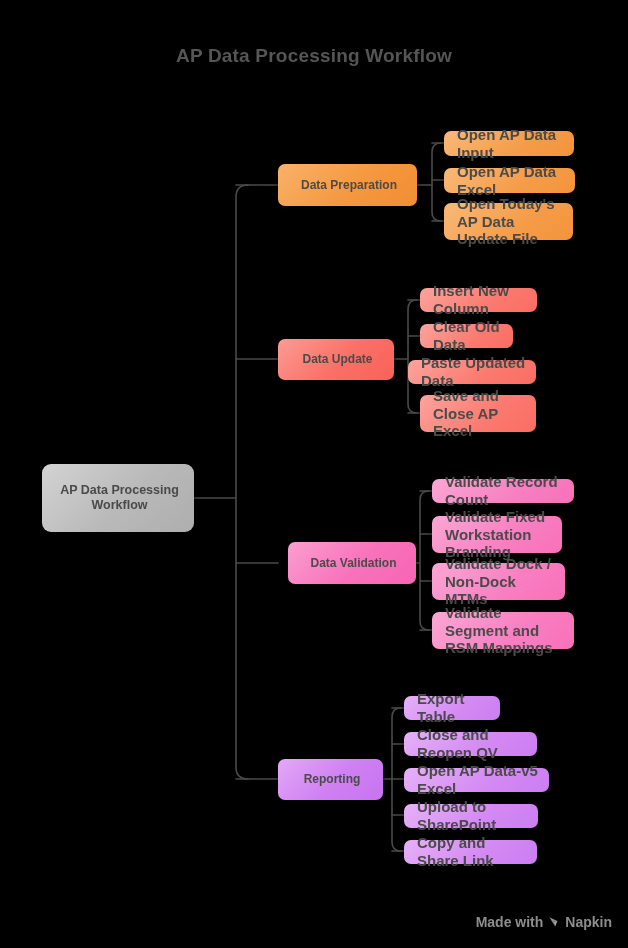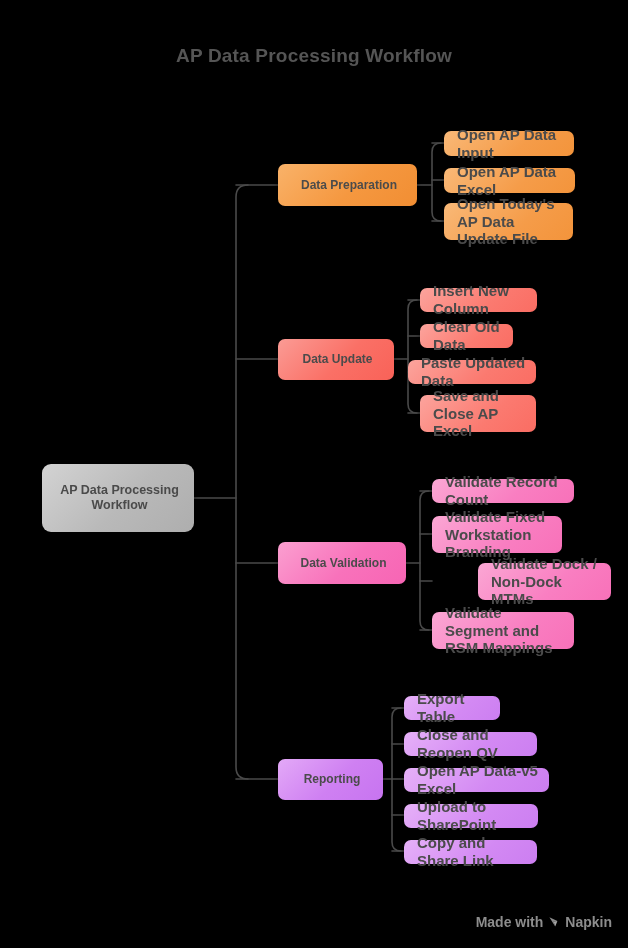--- a/index.html
+++ b/index.html
@@ -196,30 +196,30 @@
   <div class="node leaf pal-red" style="left:420px; top:324px; width:93px; height:24px;">
     <span>Clear Old Data</span>
   </div>
   <div class="node leaf pal-red" style="left:408px; top:360px; width:128px; height:24px;">
     <span>Paste Updated Data</span>
   </div>
   <div class="node leaf pal-red" style="left:420px; top:395px; width:116px; height:37px;">
     <span>Save and Close AP Excel</span>
   </div>
 
-  <div class="node branch pal-pink" style="left:278px; top:542px; width:128px; height:42px;">
+  <div class="node branch pal-pink" style="left:288px; top:542px; width:128px; height:42px;">
     <span>Data Validation</span>
   </div>
   <div class="node leaf pal-pink" style="left:432px; top:479px; width:142px; height:24px;">
     <span>Validate Record Count</span>
   </div>
   <div class="node leaf pal-pink" style="left:432px; top:516px; width:130px; height:37px;">
     <span>Validate Fixed Workstation Branding</span>
   </div>
-  <div class="node leaf pal-pink" style="left:432px; top:563px; width:133px; height:37px;margin-left:46px;">
+  <div class="node leaf pal-pink" style="left:432px; top:563px; width:133px; height:37px;">
     <span>Validate Dock / Non-Dock MTMs</span>
   </div>
   <div class="node leaf pal-pink" style="left:432px; top:612px; width:142px; height:37px;">
     <span>Validate Segment and RSM Mappings</span>
   </div>
 
   <div class="node branch pal-purple" style="left:278px; top:759px; width:105px; height:41px;">
     <span>Reporting</span>
   </div>
   <div class="node leaf pal-purple" style="left:404px; top:696px; width:96px; height:24px;">

